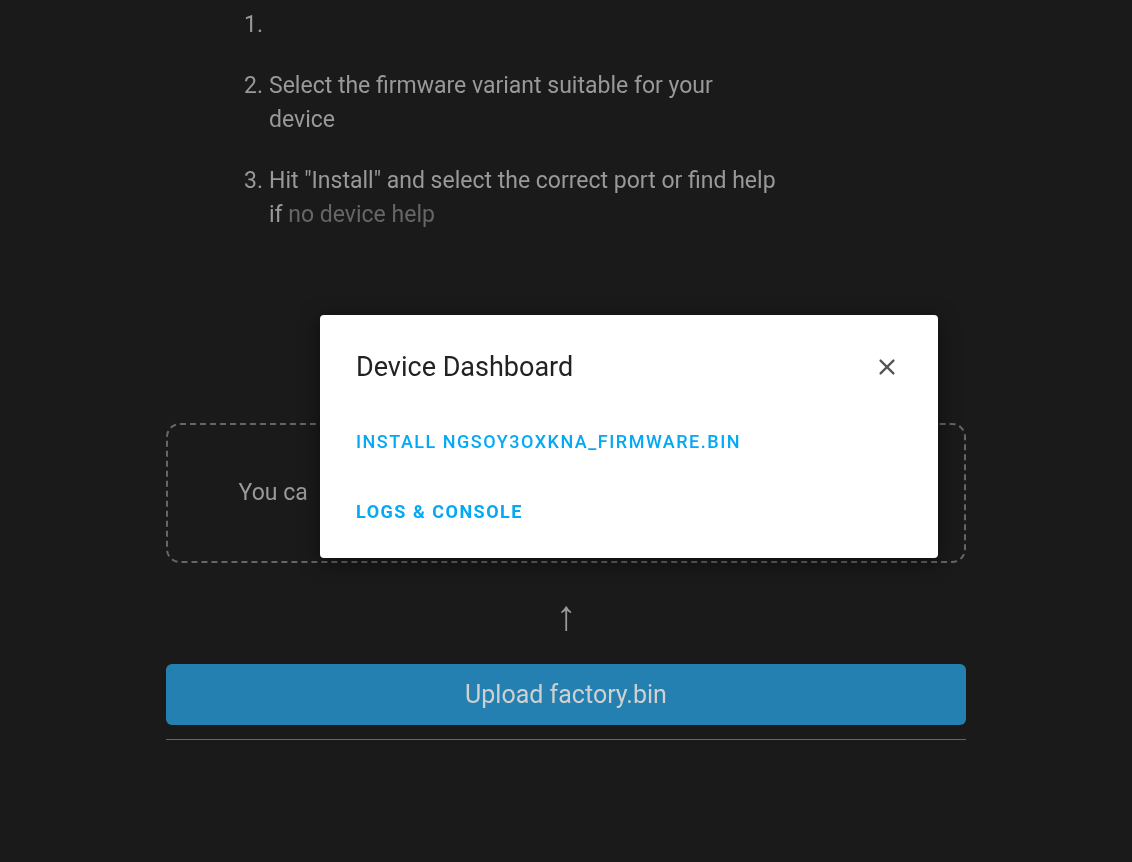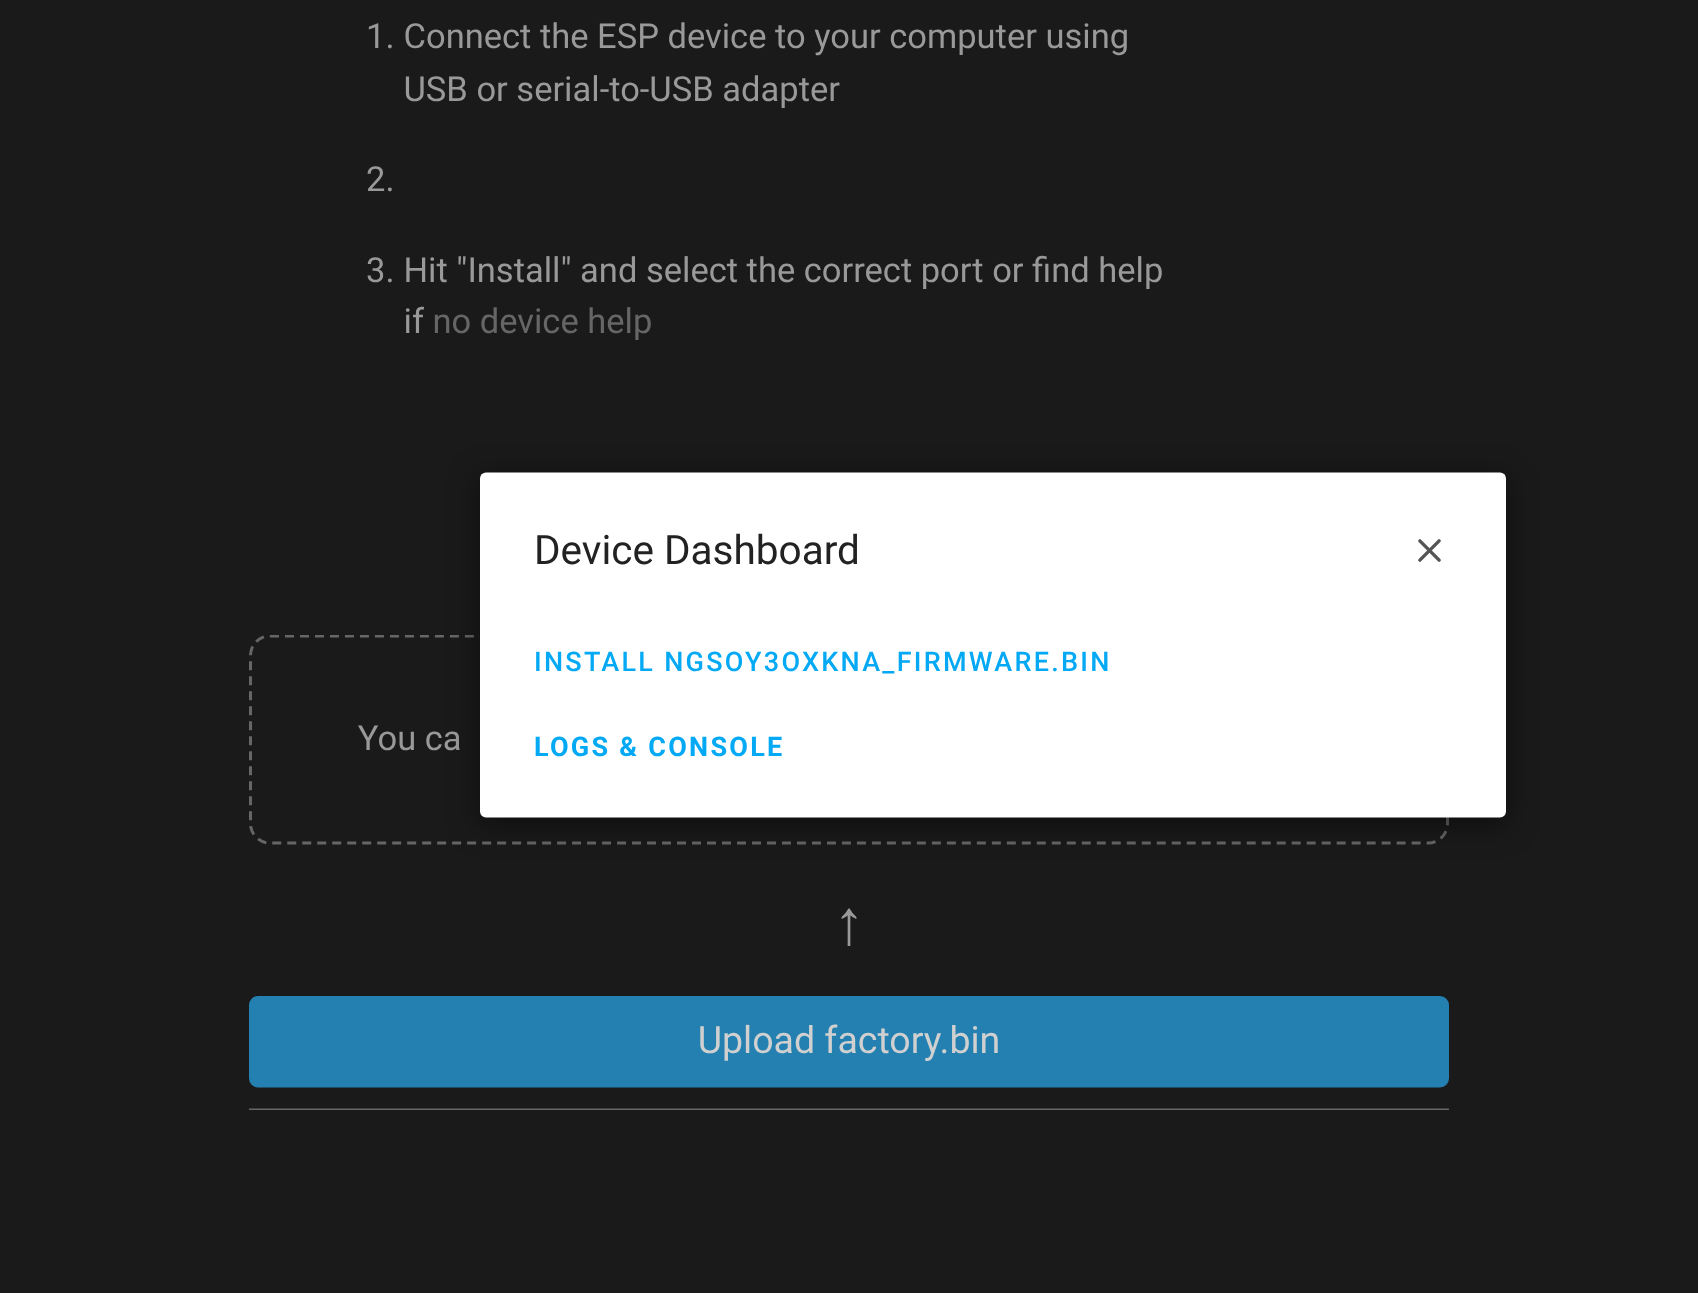--- a/index.html
+++ b/index.html
@@ -104,21 +104,21 @@
       height: 1px;
       background-color: #666;
       margin: 14px auto 0 auto;
     }
     
     
     .modal {
       position: absolute;
       left: 320px;
       top: 315px;
-      width: 684px;
+      width: 618px;
       background-color: #ffffff;
       border-radius: 4px;
       box-shadow: 0 4px 20px rgba(0,0,0,0.5);
       padding: 36px 36px 36px 36px;
       z-index: 100;
     }
     
     .modal-header {
       display: flex;
       justify-content: space-between;
@@ -149,40 +149,40 @@
       display: block;
     }
     
     .modal-link {
       display: block;
       color: #03a9f4;
       font-size: 18px;
       font-weight: 500;
       letter-spacing: 1.5px;
       text-decoration: none;
-      margin-bottom: 36px;
+      margin-bottom: 49px;
       cursor: pointer;
     }
     
     .modal-link:last-child {
       margin-bottom: 0;
       font-weight: bold;
     }
   </style>
 </head>
 <body>
 
 <div class="content-wrapper">
   <div class="instructions">
     <div class="instruction-item">
       <span class="instruction-number">1.</span>
-      <span class="instruction-text">Connect the ESP device to your computer using USB or serial-to-USB adapter</span>
     </div>
     <div class="instruction-item">
       <span class="instruction-number">2.</span>
+      <span class="instruction-text">Select the firmware variant suitable for your device</span>
     </div>
     <div class="instruction-item">
       <span class="instruction-number">3.</span>
       <span class="instruction-text">
         <span>Hit "Install" and select the correct port or find help if </span><span class="dimmed">no device help</span>
       </span>
     </div>
   </div>
 
   <div class="hidden-buttons-area"></div>

